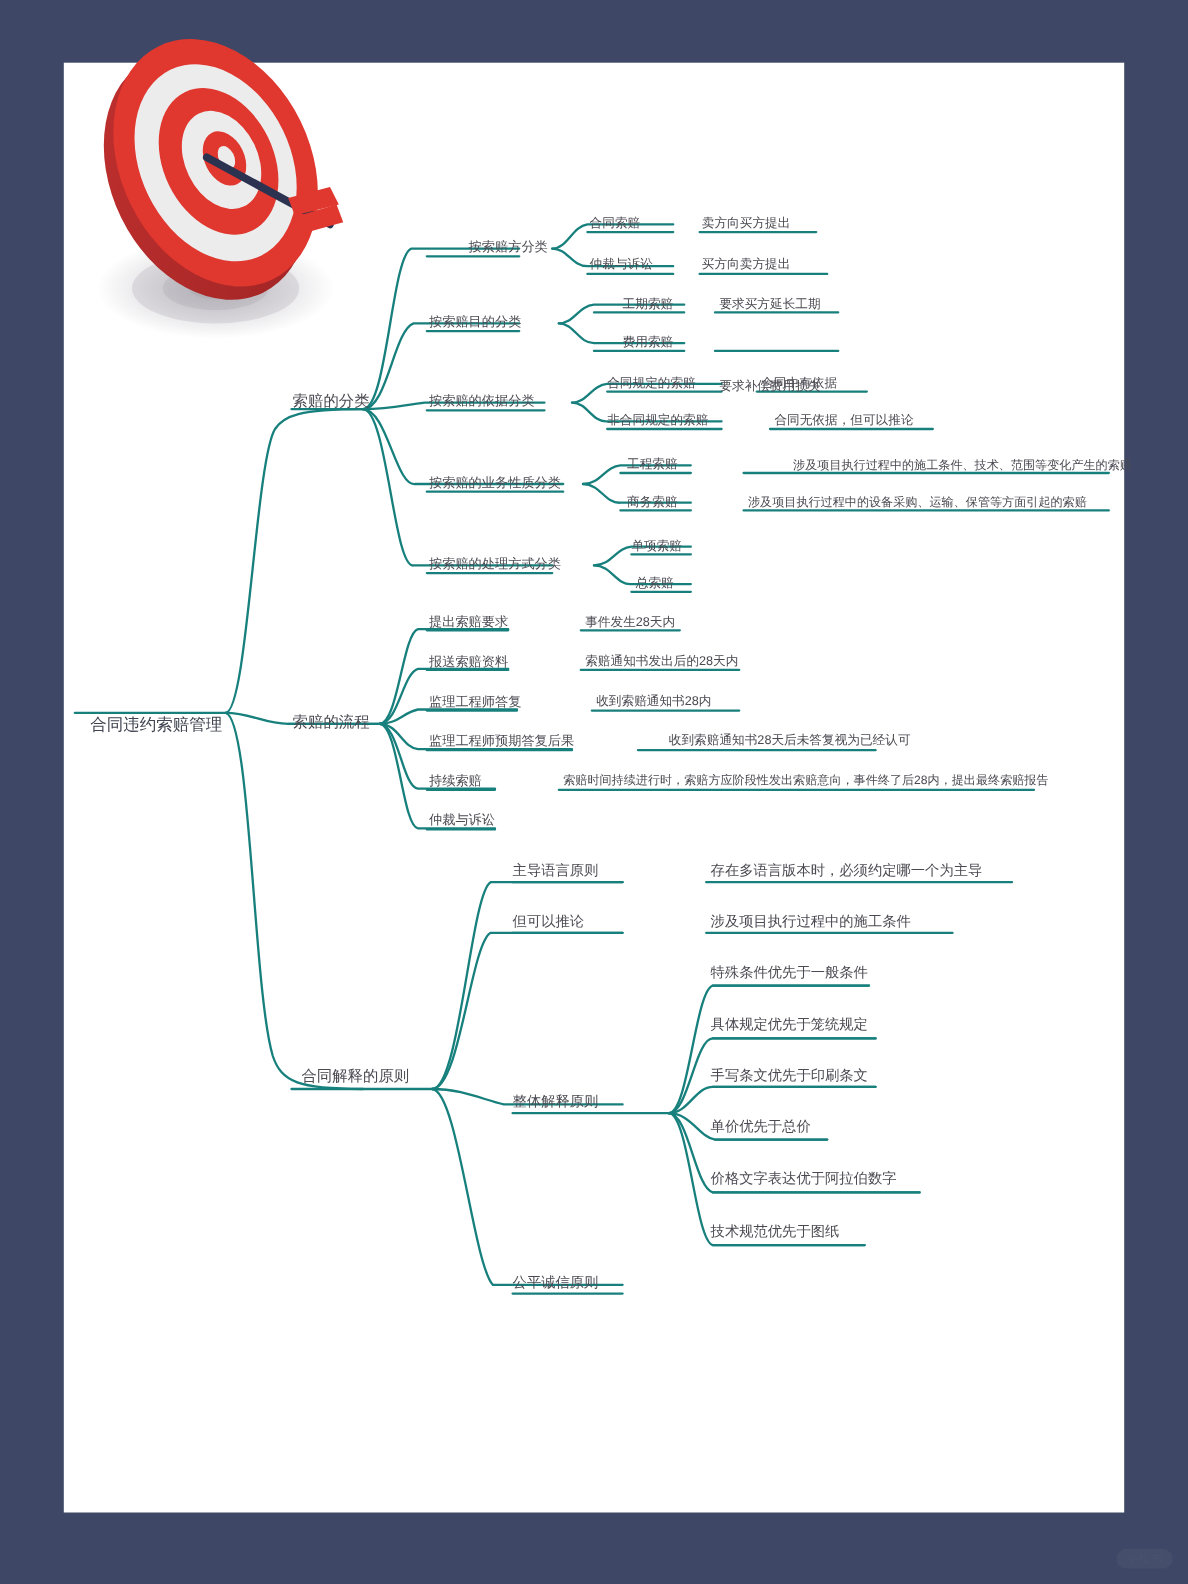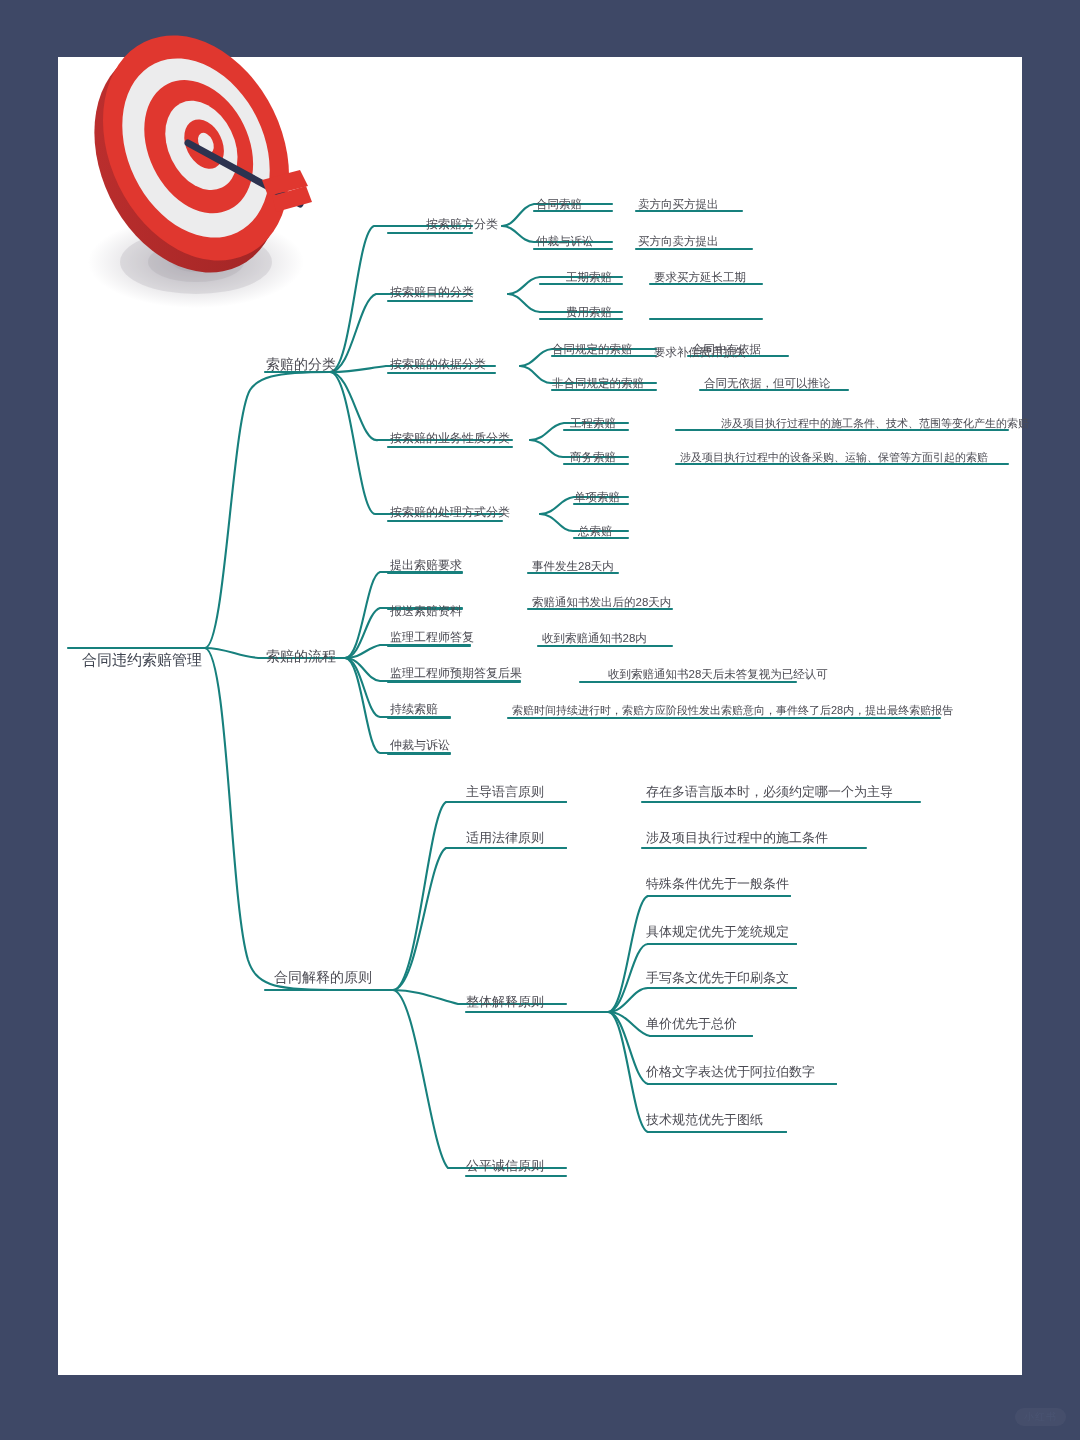--- a/index.html
+++ b/index.html
@@ -229,40 +229,40 @@
   <div class="node n-l4" style="left:680px;top:457px;">涉及项目执行过程中的设备采购、运输、保管等方面引起的索赔</div>
 
   <div class="node n-l3" style="left:574px;top:497px;">单项索赔</div>
   <div class="node n-l3" style="left:578px;top:531px;">总索赔</div>
 
   <div class="node n-big" style="left:266px;top:657px;">索赔的流程</div>
 
   <div class="node n-l2" style="left:390px;top:566px;">提出索赔要求</div>
   <div class="node n-l3" style="left:532px;top:566px;">事件发生28天内</div>
 
-  <div class="node n-l2" style="left:390px;top:602px;margin-top:10px;">报送索赔资料</div>
+  <div class="node n-l2" style="left:390px;top:602px;">报送索赔资料</div>
   <div class="node n-l3" style="left:532px;top:602px;">索赔通知书发出后的28天内</div>
 
   <div class="node n-l2" style="left:390px;top:638px;">监理工程师答复</div>
   <div class="node n-l3" style="left:542px;top:638px;">收到索赔通知书28内</div>
 
   <div class="node n-l2" style="left:390px;top:674px;text-align:right;">监理工程师预期答复后果</div>
   <div class="node n-l3" style="left:608px;top:674px;">收到索赔通知书28天后未答复视为已经认可</div>
 
   <div class="node n-l2" style="left:390px;top:710px;">持续索赔</div>
   <div class="node n-l4" style="left:512px;top:710px;">索赔时间持续进行时，索赔方应阶段性发出索赔意向，事件终了后28内，提出最终索赔报告</div>
 
   <div class="node n-l2" style="left:390px;top:746px;">仲裁与诉讼</div>
 
   <div class="node n-big" style="left:274px;top:978px;">合同解释的原则</div>
 
   <div class="node n-mid" style="left:466px;top:792px;">主导语言原则</div>
   <div class="node n-mid" style="left:646px;top:792px;">存在多语言版本时，必须约定哪一个为主导</div>
 
-  <div class="node n-mid" style="left:466px;top:838px;">适用法律原则</div>
+  <div class="node n-mid" style="left:466px;top:838px;">但可以推论</div>
   <div class="node n-mid" style="left:646px;top:838px;">涉及项目执行过程中的施工条件</div>
 
   <div class="node n-mid" style="left:466px;top:1002px;">整体解释原则</div>
 
   <div class="node n-mid" style="left:646px;top:884px;">特殊条件优先于一般条件</div>
   <div class="node n-mid" style="left:646px;top:932px;">具体规定优先于笼统规定</div>
   <div class="node n-mid" style="left:646px;top:978px;">手写条文优先于印刷条文</div>
   <div class="node n-mid" style="left:646px;top:1024px;">单价优先于总价</div>
   <div class="node n-mid" style="left:646px;top:1072px;">价格文字表达优于阿拉伯数字</div>
   <div class="node n-mid" style="left:646px;top:1120px;">技术规范优先于图纸</div>

